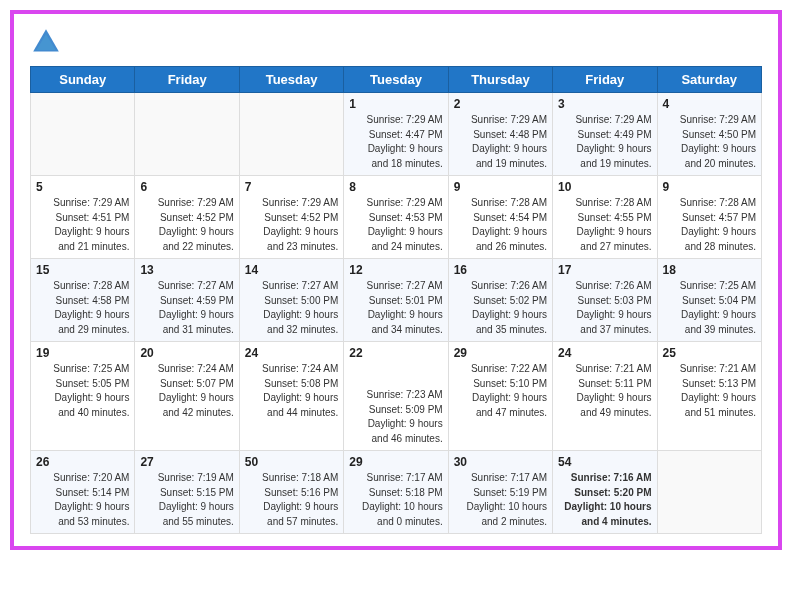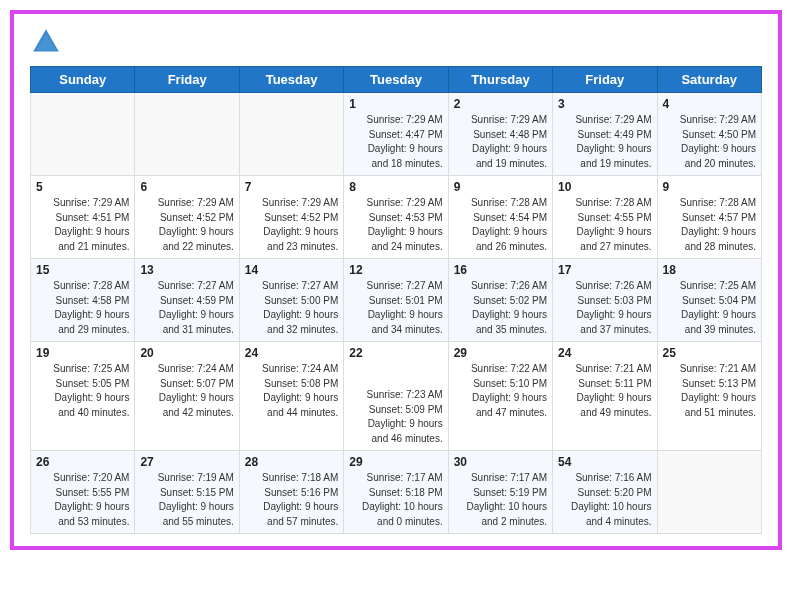--- a/index.html
+++ b/index.html
@@ -310,33 +310,33 @@
             <div class="day-info" style="white-space: pre-line;">Sunrise: 7:21 AM
 Sunset: 5:13 PM
 Daylight: 9 hours
 and 51 minutes.</div>
           </td>
         </tr>
         <tr>
           <td>
             <div class="day-number">26</div>
             <div class="day-info" style="white-space: pre-line;">Sunrise: 7:20 AM
-Sunset: 5:55 PM
+Sunset: 5:14 PM
 Daylight: 9 hours
 and 53 minutes.</div>
           </td>
           <td>
             <div class="day-number">27</div>
             <div class="day-info" style="white-space: pre-line;">Sunrise: 7:19 AM
 Sunset: 5:15 PM
 Daylight: 9 hours
 and 55 minutes.</div>
           </td>
           <td>
-            <div class="day-number">28</div>
+            <div class="day-number">50</div>
             <div class="day-info" style="white-space: pre-line;">Sunrise: 7:18 AM
 Sunset: 5:16 PM
 Daylight: 9 hours
 and 57 minutes.</div>
           </td>
           <td>
             <div class="day-number">29</div>
             <div class="day-info" style="white-space: pre-line;">Sunrise: 7:17 AM
 Sunset: 5:18 PM
 Daylight: 10 hours
@@ -344,21 +344,21 @@
           </td>
           <td>
             <div class="day-number">30</div>
             <div class="day-info" style="white-space: pre-line;">Sunrise: 7:17 AM
 Sunset: 5:19 PM
 Daylight: 10 hours
 and 2 minutes.</div>
           </td>
           <td>
             <div class="day-number">54</div>
-            <div class="day-info" style="white-space: pre-line;">Sunrise: 7:16 AM
+            <div class="day-info" style="white-space: pre-line; font-weight: bold;">Sunrise: 7:16 AM
 Sunset: 5:20 PM
 Daylight: 10 hours
 and 4 minutes.</div>
           </td>
           <td class="empty-cell"></td>
         </tr>
       </tbody>
   </table>
 </div>
 

